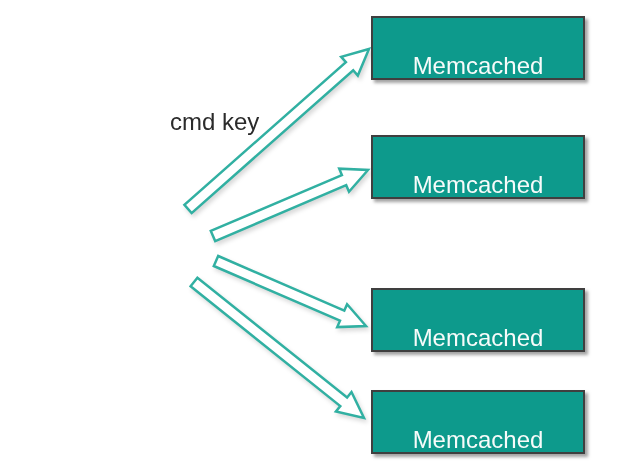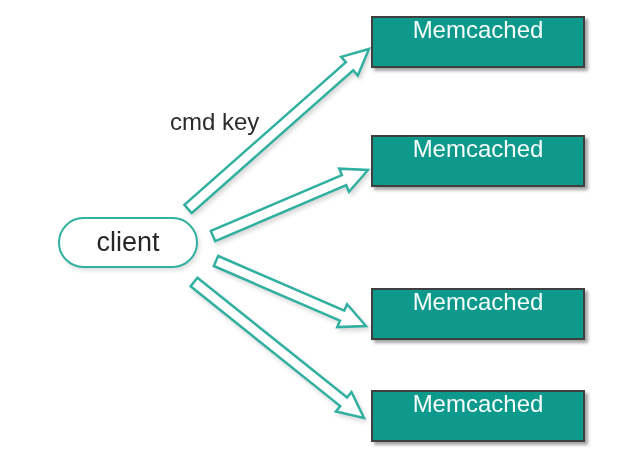--- a/index.html
+++ b/index.html
@@ -48,27 +48,27 @@
     top: 108px;
     color: #2b2b2b;
     font-size: 24px;
     line-height: 1.2;
     white-space: nowrap;
   }
   .server-box {
     position: absolute;
     left: 371px;
     width: 214px;
-    height: 52px;
+    height: 64px;
     box-sizing: border-box;
     background: #0d9a8c;
     border: 2px solid #3f3f3f;
     box-shadow: 3px 3px 3px rgba(90,90,90,0.55);
     display: flex;
-    align-items: flex-start;
+    align-items: flex-end;
     justify-content: center;
   }
   .server-box span {
     color: #f7fbfa;
     font-size: 24px;
     line-height: 1;
   }
   .box-1 { top: 16px; }
   .box-2 { top: 135px; }
   .box-3 { top: 288px; }
@@ -79,23 +79,20 @@
 
 <div class="canvas">
 
   <svg class="arrows" viewBox="0 0 636 474" xmlns="http://www.w3.org/2000/svg">
       <path d="M191.6,213.1L353.2,70.3L357.8,75.6L369.0,49.0L341.2,56.9L345.9,62.1L184.4,204.9Z" fill="#ffffff" stroke="#31b0a2" stroke-width="2.5" stroke-linejoin="miter" style="filter: drop-shadow(rgba(0, 0, 0, 0.15) 2px 3px 2px);"></path>
       <path d="M215.2,241.1L346.2,185.2L349.0,191.7L368.0,170.0L339.2,168.7L341.9,175.1L210.8,230.9Z" fill="#ffffff" stroke="#31b0a2" stroke-width="2.5" stroke-linejoin="miter" style="filter: drop-shadow(rgba(0, 0, 0, 0.15) 2px 3px 2px);"></path>
       <path d="M213.8,266.0L340.0,320.7L337.2,327.1L366.0,326.0L347.1,304.2L344.3,310.6L218.2,256.0Z" fill="#ffffff" stroke="#31b0a2" stroke-width="2.5" stroke-linejoin="miter" style="filter: drop-shadow(rgba(0, 0, 0, 0.15) 2px 3px 2px);"></path>
       <path d="M190.6,286.3L340.3,406.1L335.9,411.5L364.0,418.0L351.5,392.0L347.1,397.5L197.4,277.7Z" fill="#ffffff" stroke="#31b0a2" stroke-width="2.5" stroke-linejoin="miter" style="filter: drop-shadow(rgba(0, 0, 0, 0.15) 2px 3px 2px);"></path>
     </svg>
 
-  <div class="client-node">
-    <span>client</span>
-  </div>
 
   <div class="edge-label">cmd key</div>
 
   <div class="server-box box-1">
     <span>Memcached</span>
   </div>
   <div class="server-box box-2">
     <span>Memcached</span>
   </div>
   <div class="server-box box-3">

